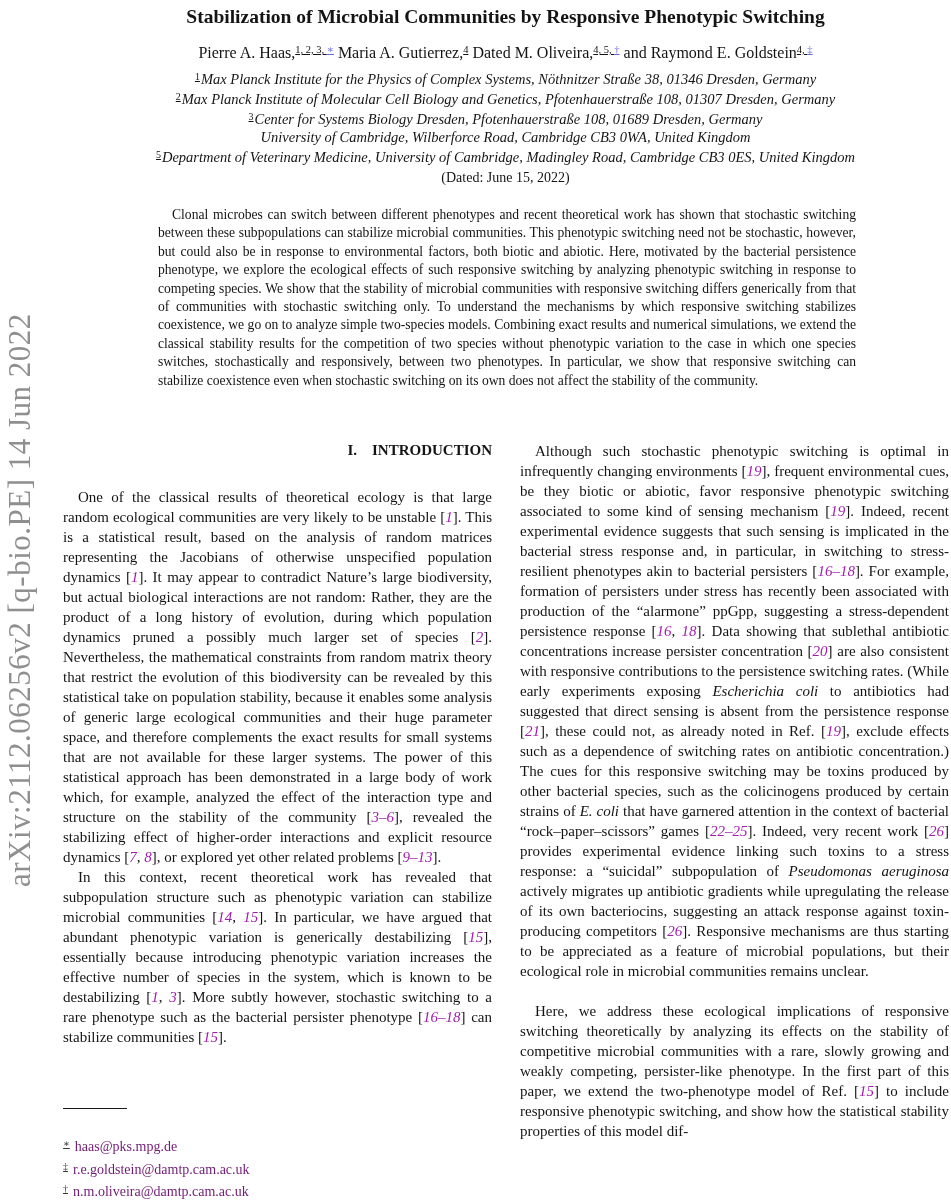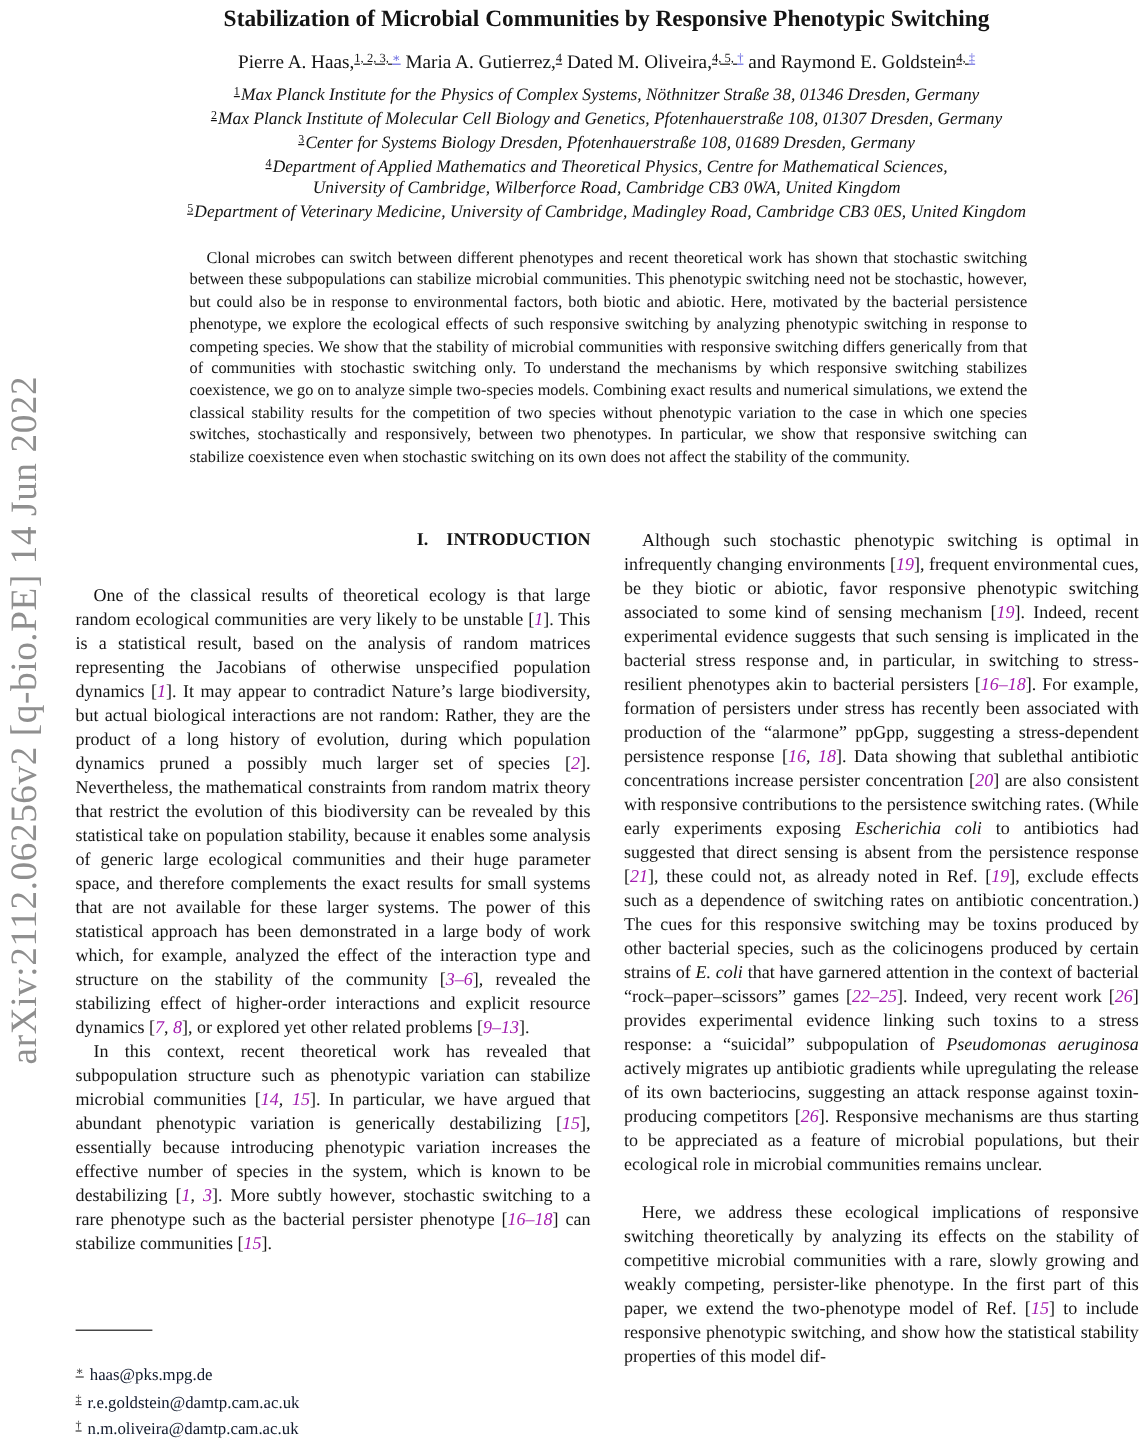--- a/index.html
+++ b/index.html
@@ -35,40 +35,40 @@
     margin:0 0 27px 0; font-size:15px; font-weight:bold; text-align:right; white-space:pre;
   }
   .para { margin:0; text-indent:15px; }
   .para-gap { margin-top:20px; }
   .run-ref { color:#a21caf;font-style:italic; }
   .run-i { font-style:italic; }
   .footnote-block { position:absolute; left:63px; top:1108px; width:420px; }
   .footnote-rule { width:64px; border-top:1.4px solid #1a1a1a; margin-bottom:25px; }
   .fn-line { font-size:14px; line-height:19.5px; }
   .fn-marker { color:#3a3a3a; margin-right:5px; vertical-align:4px; font-size:10px; }
-  .fn-email { color:#0f172a; }
+  .fn-email { color:#701a75; }
 </style>
 </head>
 <body>
 
 <div class="page">
 
   <div class="watermark">arXiv:2112.06256v2  [q-bio.PE]  14 Jun 2022</div>
 
   <div class="header">
     <h1 class="title">Stabilization of Microbial Communities by Responsive Phenotypic Switching</h1>
     <div class="authors"><span>Pierre A. Haas,</span><span class="run-sup">1, 2, 3, </span><span class="run-suplink">∗</span><span> Maria A. Gutierrez,</span><span class="run-sup">4</span><span> Dated M. Oliveira,</span><span class="run-sup">4, 5, </span><span class="run-suplink">†</span><span> and Raymond E. Goldstein</span><span class="run-sup">4, </span><span class="run-suplink">‡</span></div>
     <div class="affiliations">
         <div class="affil-line"><span class="affil-sup">1</span><span class="affil-text">Max Planck Institute for the Physics of Complex Systems, Nöthnitzer Straße 38, 01346 Dresden, Germany</span></div>
         <div class="affil-line"><span class="affil-sup">2</span><span class="affil-text">Max Planck Institute of Molecular Cell Biology and Genetics, Pfotenhauerstraße 108, 01307 Dresden, Germany</span></div>
         <div class="affil-line"><span class="affil-sup">3</span><span class="affil-text">Center for Systems Biology Dresden, Pfotenhauerstraße 108, 01689 Dresden, Germany</span></div>
-        <div class="affil-line"><span class="affil-sup">4</span><span class="affil-text">Department of Applied Mathematics and Theoretical Physics, Centre for Mathematical Sciences,</span></div>
         <div class="affil-line"><span class="affil-text">University of Cambridge, Wilberforce Road, Cambridge CB3 0WA, United Kingdom</span></div>
         <div class="affil-line"><span class="affil-sup">5</span><span class="affil-text">Department of Veterinary Medicine, University of Cambridge, Madingley Road, Cambridge CB3 0ES, United Kingdom</span></div>
       </div>
+    <div class="date">(Dated: June 15, 2022)</div>
   </div>
 
   <div class="abstract">Clonal microbes can switch between different phenotypes and recent theoretical work has shown that stochastic switching between these subpopulations can stabilize microbial communities. This phenotypic switching need not be stochastic, however, but could also be in response to environmental factors, both biotic and abiotic. Here, motivated by the bacterial persistence phenotype, we explore the ecological effects of such responsive switching by analyzing phenotypic switching in response to competing species. We show that the stability of microbial communities with responsive switching differs generically from that of communities with stochastic switching only. To understand the mechanisms by which responsive switching stabilizes coexistence, we go on to analyze simple two-species models. Combining exact results and numerical simulations, we extend the classical stability results for the competition of two species without phenotypic variation to the case in which one species switches, stochastically and responsively, between two phenotypes. In particular, we show that responsive switching can stabilize coexistence even when stochastic switching on its own does not affect the stability of the community.</div>
 
   <div class="col col-left">
     <h2 class="section-heading">I. INTRODUCTION</h2>
     <p class="para"><span>One of the classical results of theoretical ecology is that large random ecological communities are very likely to be unstable [</span><span class="run-ref">1</span><span>]. This is a statistical result, based on the analysis of random matrices representing the Jacobians of otherwise unspecified population dynamics [</span><span class="run-ref">1</span><span>]. It may appear to contradict Nature’s large biodiversity, but actual biological interactions are not random: Rather, they are the product of a long history of evolution, during which population dynamics pruned a possibly much larger set of species [</span><span class="run-ref">2</span><span>]. Nevertheless, the mathematical constraints from random matrix theory that restrict the evolution of this biodiversity can be revealed by this statistical take on population stability, because it enables some analysis of generic large ecological communities and their huge parameter space, and therefore complements the exact results for small systems that are not available for these larger systems. The power of this statistical approach has been demonstrated in a large body of work which, for example, analyzed the effect of the interaction type and structure on the stability of the community [</span><span class="run-ref">3–6</span><span>], revealed the stabilizing effect of higher-order interactions and explicit resource dynamics [</span><span class="run-ref">7</span><span>, </span><span class="run-ref">8</span><span>], or explored yet other related problems [</span><span class="run-ref">9–13</span><span>].</span></p>
     <p class="para"><span>In this context, recent theoretical work has revealed that subpopulation structure such as phenotypic variation can stabilize microbial communities [</span><span class="run-ref">14</span><span>, </span><span class="run-ref">15</span><span>]. In particular, we have argued that abundant phenotypic variation is generically destabilizing [</span><span class="run-ref">15</span><span>], essentially because introducing phenotypic variation increases the effective number of species in the system, which is known to be destabilizing [</span><span class="run-ref">1</span><span>, </span><span class="run-ref">3</span><span>]. More subtly however, stochastic switching to a rare phenotype such as the bacterial persister phenotype [</span><span class="run-ref">16–18</span><span>] can stabilize communities [</span><span class="run-ref">15</span><span>].</span></p>
   </div>
 

